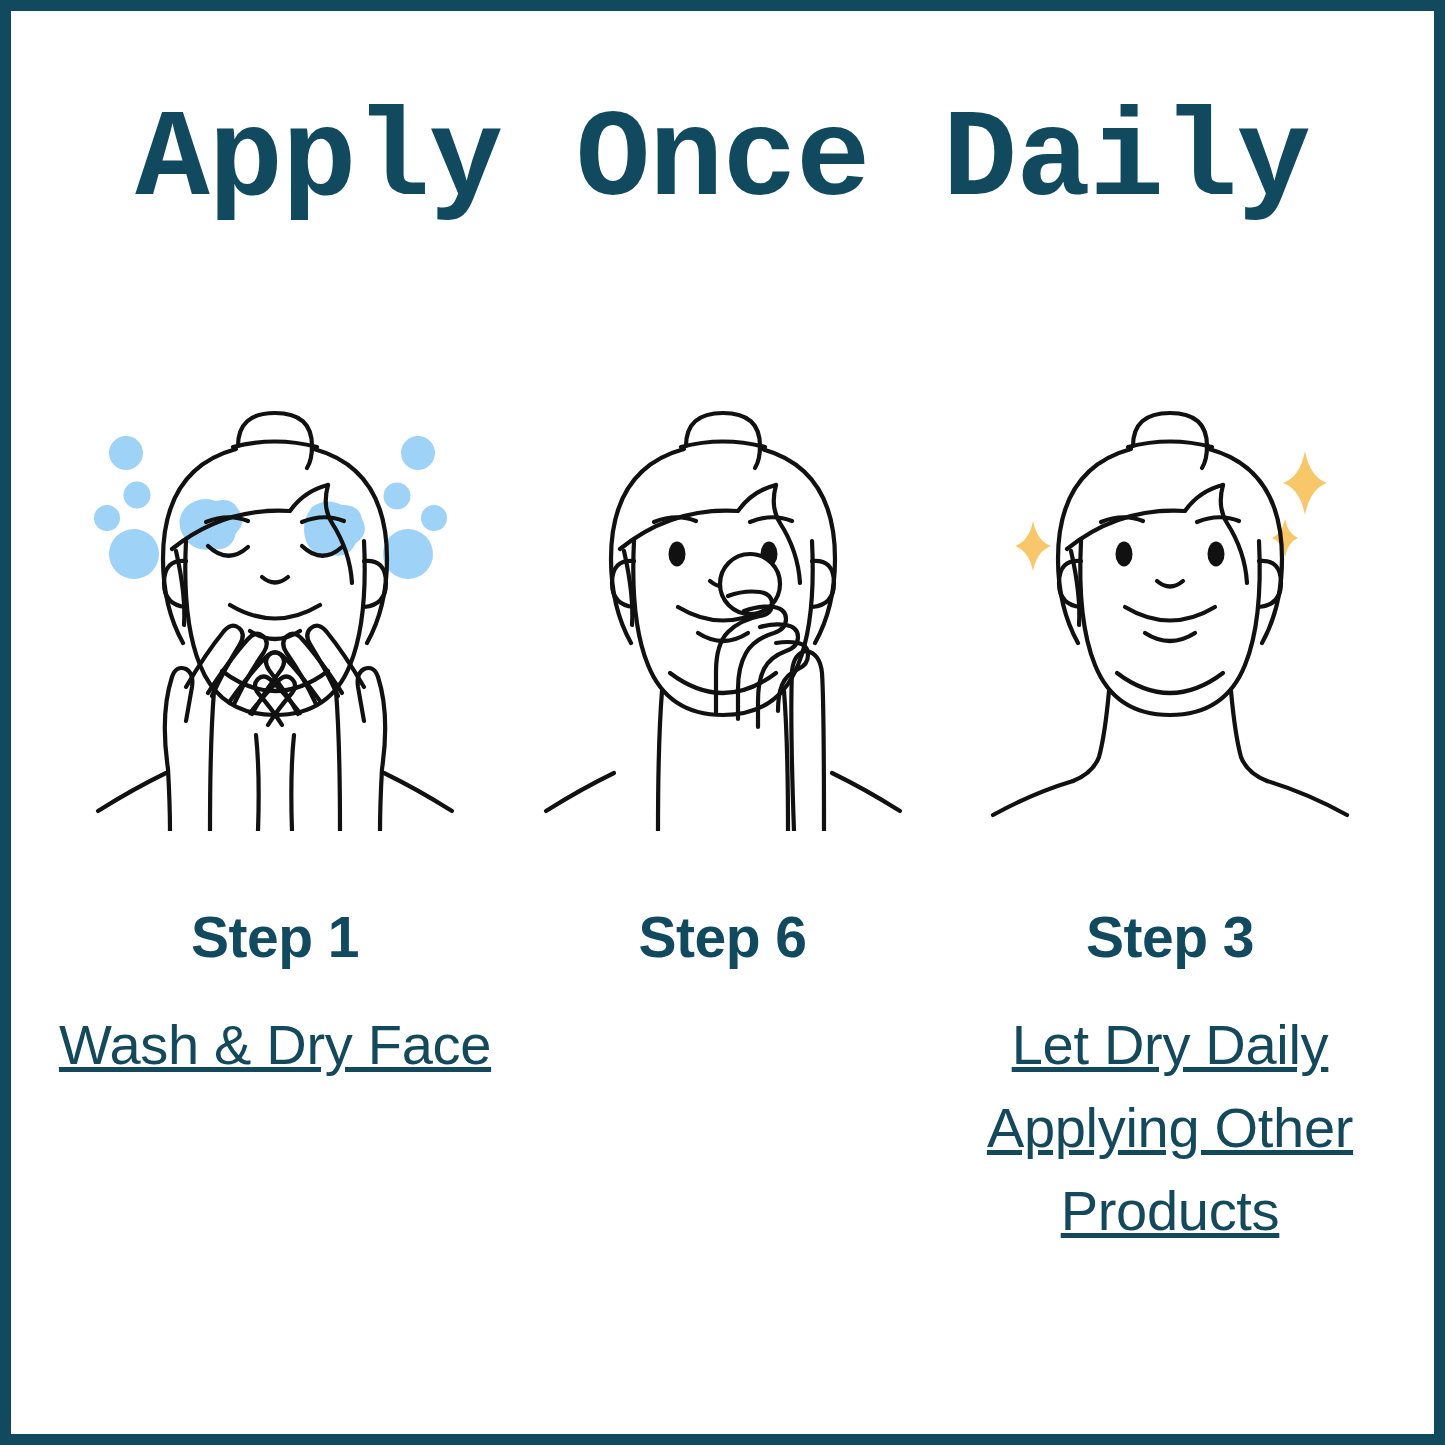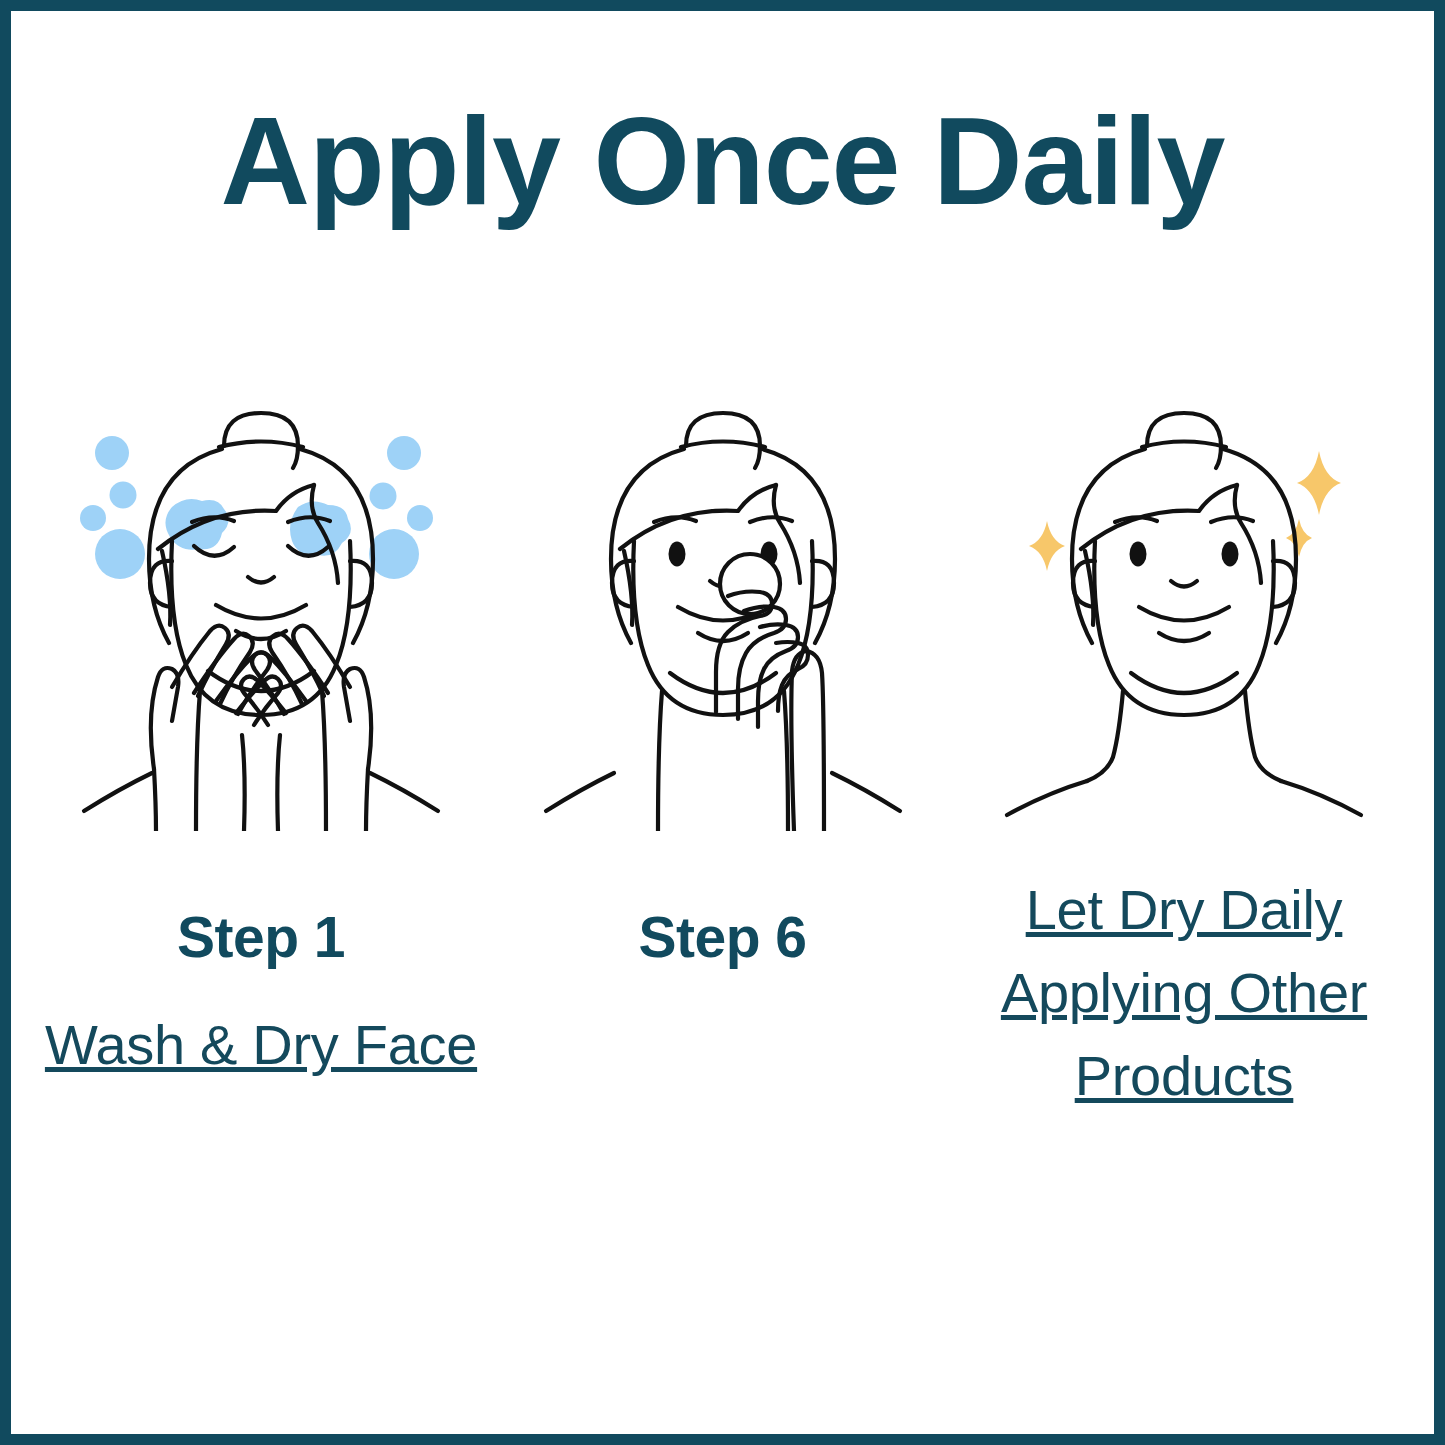--- a/index.html
+++ b/index.html
@@ -16,38 +16,38 @@
     border: 11px solid #114a5e;
     overflow: hidden;
     font-family: "Liberation Sans", sans-serif;
   }
   .title {
     position: absolute;
     left: 0;
     top: 88px;
     width: 1423px;
     text-align: center;
-    font-family: Liberation Sans, sans-serif;
+    font-family: Liberation Mono, monospace;
     font-weight: bold;
     font-size: 124px;
     line-height: 1.0;
     letter-spacing: -1px;
     color: #114a5e;
     white-space: nowrap;
   }
   .steps {
     position: absolute;
     left: 0;
     top: 380px;
     width: 1423px;
     display: flex;
     flex-direction: row;
     align-items: flex-start;
     justify-content: space-between;
-    padding: 0 30px;
+    padding: 0 44px;
     box-sizing: border-box;
   }
   .step {
     width: 440px;
     display: flex;
     flex-direction: column;
     align-items: center;
   }
   .art {
     width: 370px;
@@ -256,17 +256,18 @@
 
             <path d="M132 282 q53 40 106 0"></path>
 
             <path d="M124 300 q-4 44 -10 66 q-6 16 -26 24"></path>
             <path d="M246 300 q4 44 10 66 q6 16 26 24"></path>
             <path d="M8 424 q40 -22 80 -34"></path>
             <path d="M362 424 q-40 -22 -80 -34"></path>
           </g>
         </svg>
       </div>
+      <div class="step-heading">Step 3</div>
       <div class="step-caption">Let Dry Daily Applying Other Products</div>
     </div>
 
   </div>
 </div>
 
 </body></html>

